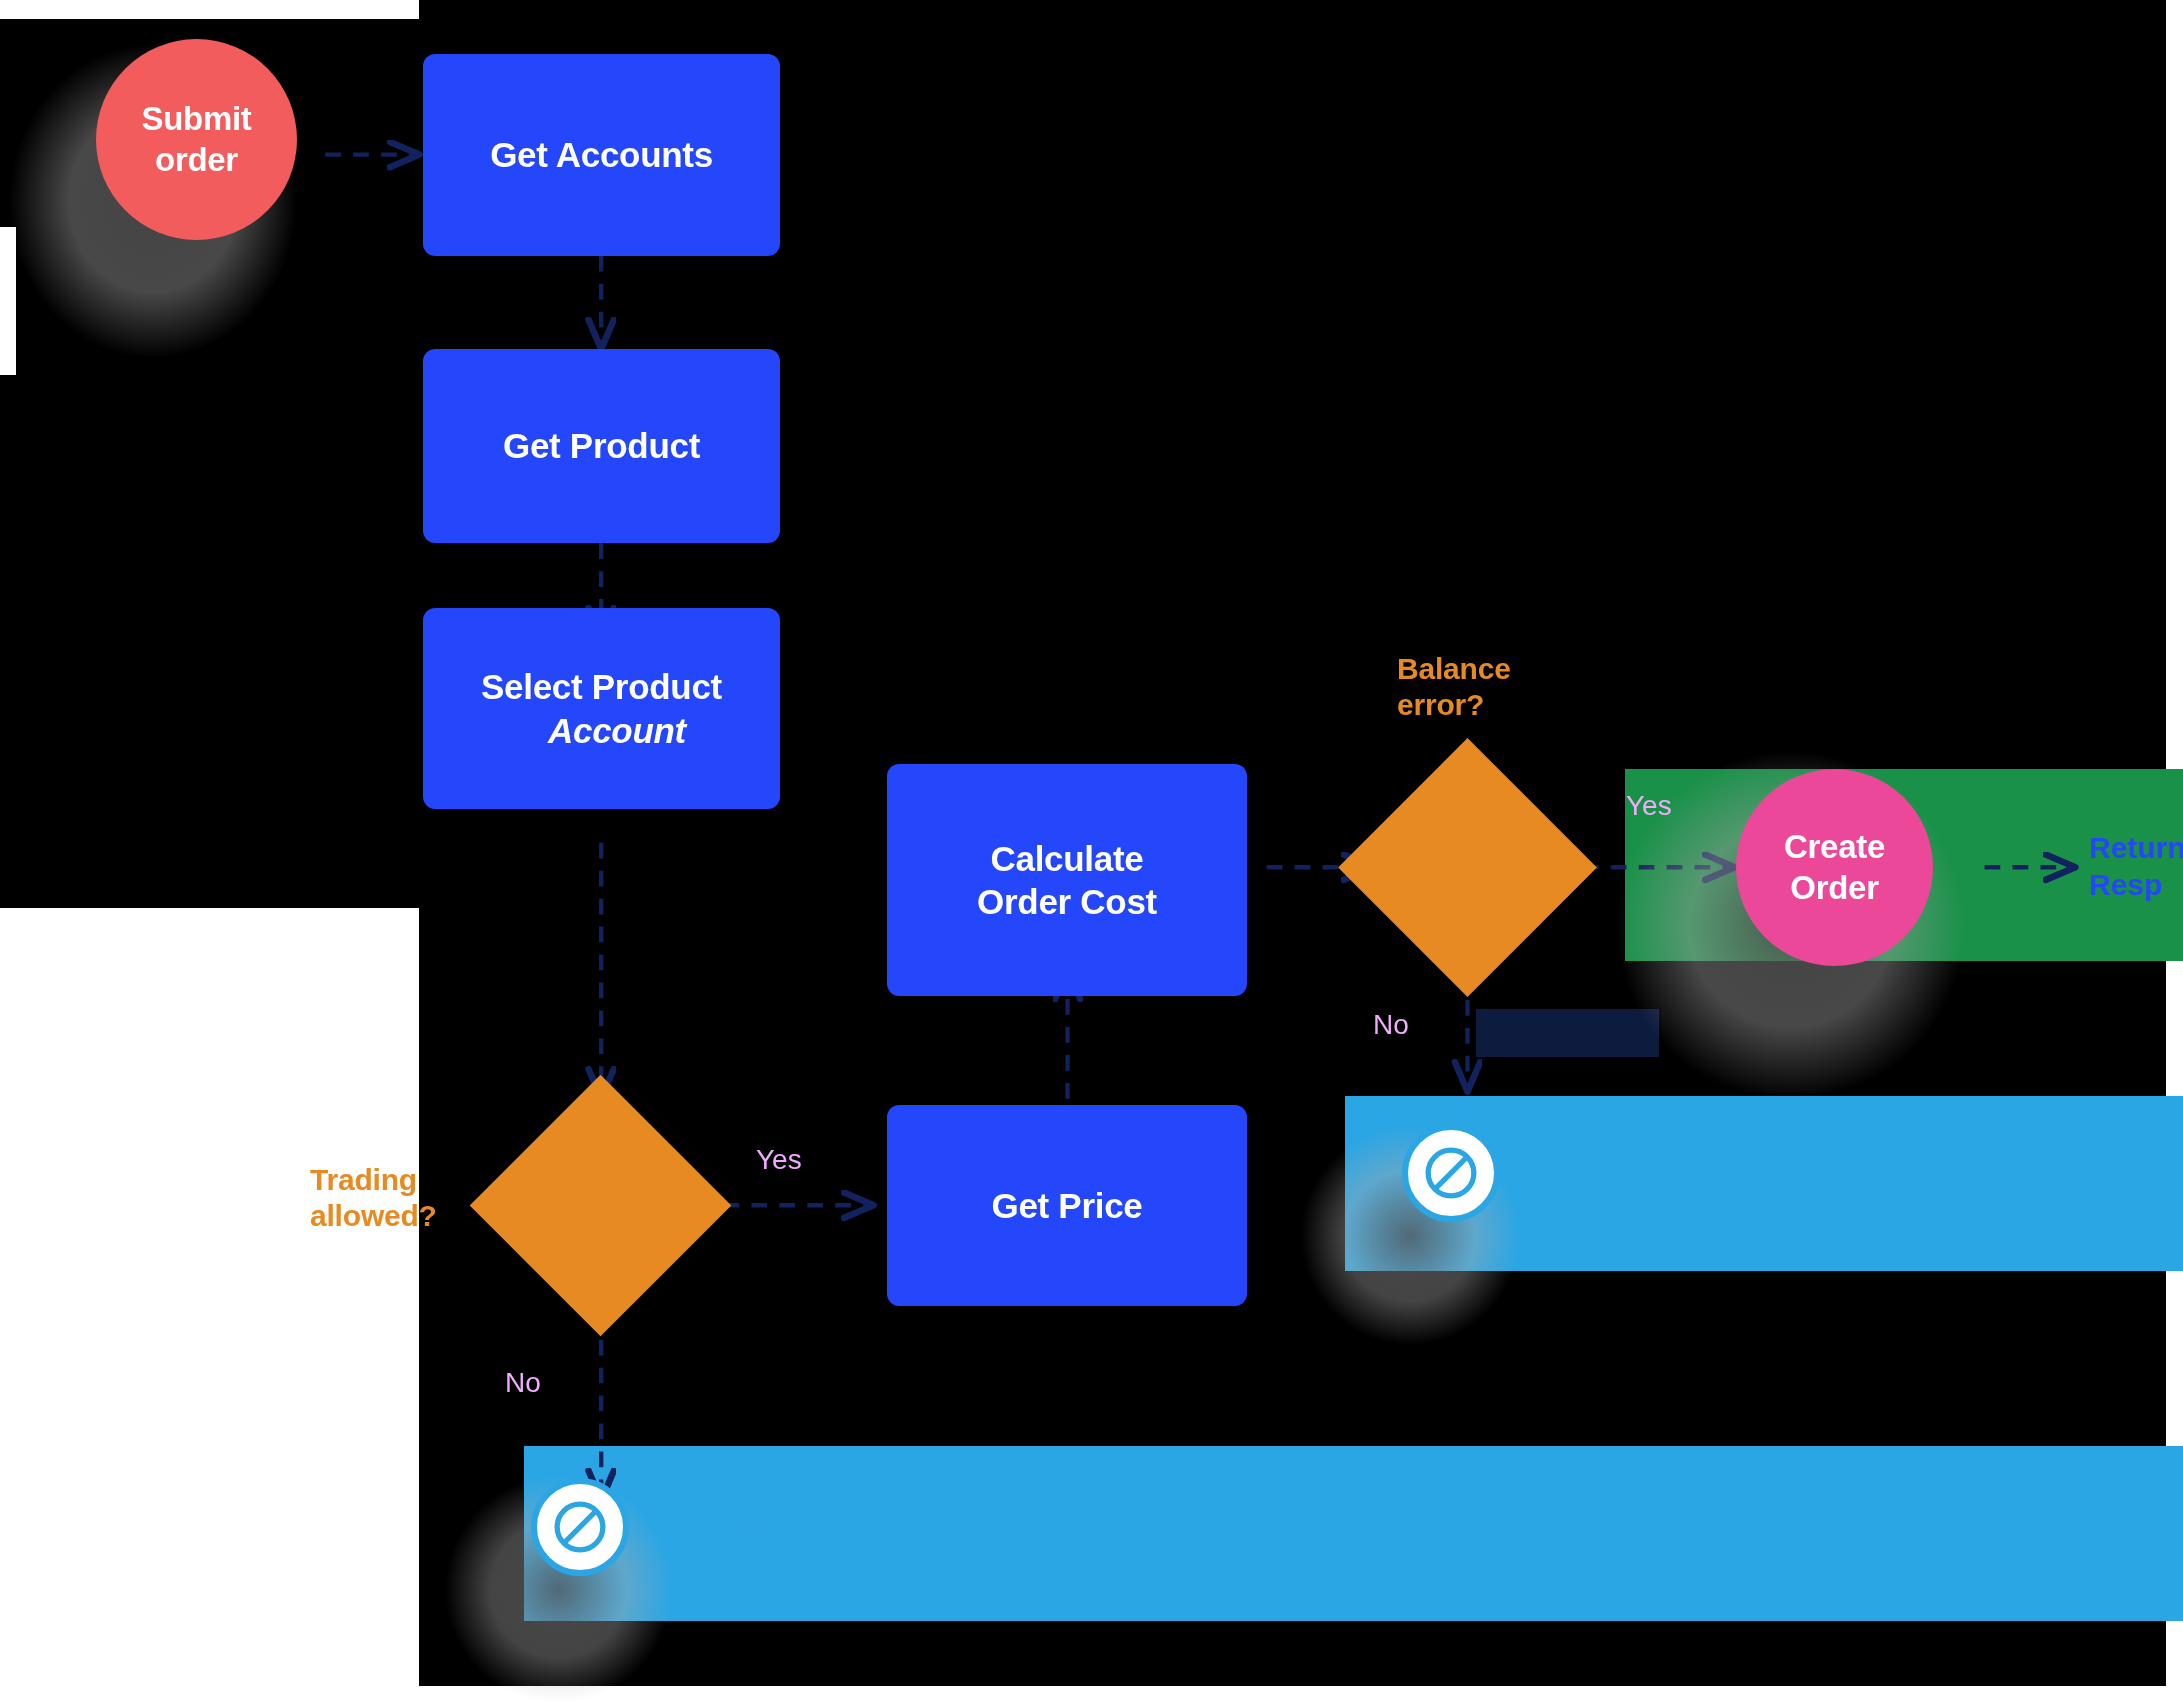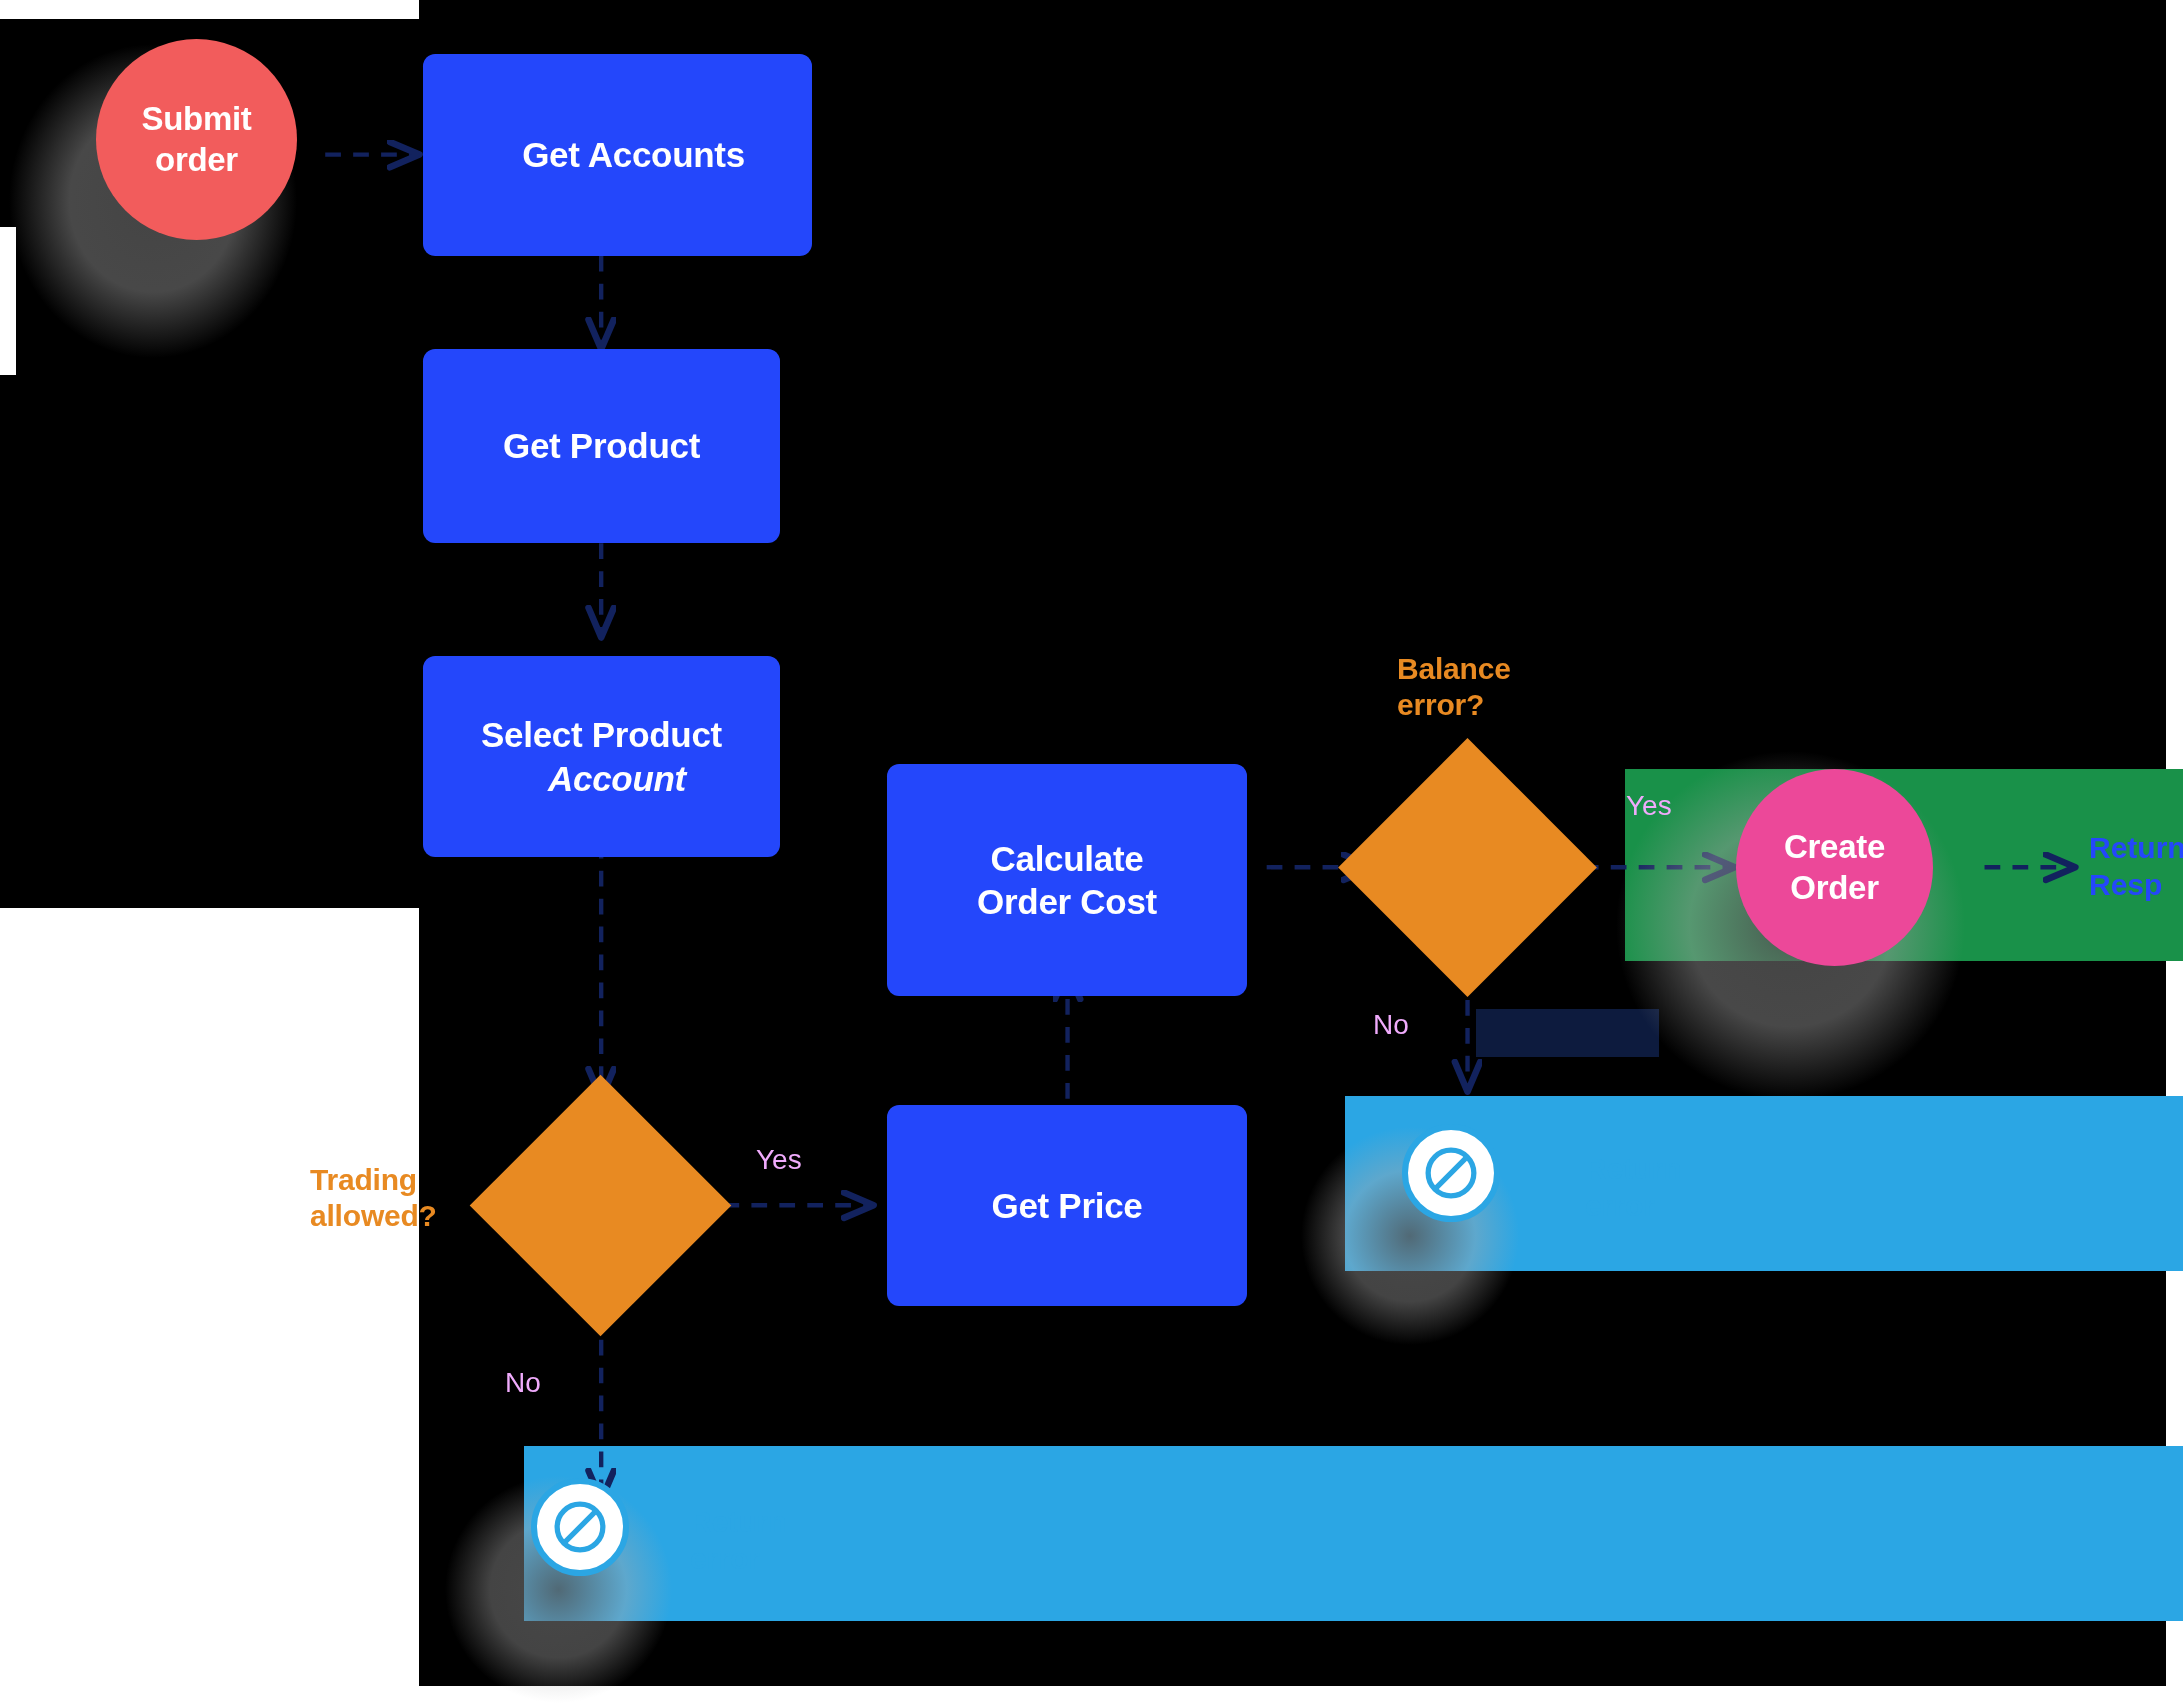--- a/index.html
+++ b/index.html
@@ -193,29 +193,29 @@
   <div class="blue-bar" style="left:524px;top:1446px;width:1659px;height:175px;"></div>
 
   <div class="node-shadow" style="left:8.7px;top:44px;width:288px;height:314px;"></div>
   <div class="circle-node start" style="left:96px;top:39px;width:201px;height:201px;">
     <div class="node-label">
       <span>Submit</span><br>
       <span>order</span>
     </div>
   </div>
 
-  <div class="proc" style="left:423px;top:54px;width:357px;height:202px;padding-left:32px;">
+  <div class="proc" style="left:423px;top:54px;width:357px;height:202px;">
     <div class="node-label">Get Accounts</div>
   </div>
 
   <div class="proc" style="left:423px;top:349px;width:357px;height:194px;">
     <div class="node-label">Get Product</div>
   </div>
 
-  <div class="proc" style="left:423px;top:656px;width:357px;height:201px;">
+  <div class="proc" style="left:423px;top:608px;width:357px;height:201px;">
     <div class="node-label">
       <span>Select Product</span><br>
       <em>Account</em>
     </div>
   </div>
 
   <div class="diamond" style="left:508px;top:1113px;width:185px;height:185px;"></div>
   <div class="diamond-label" style="left:310px;top:1162px;width:201px;text-align:left;">
     <span>Trading</span><br>
     <span>allowed?</span>

